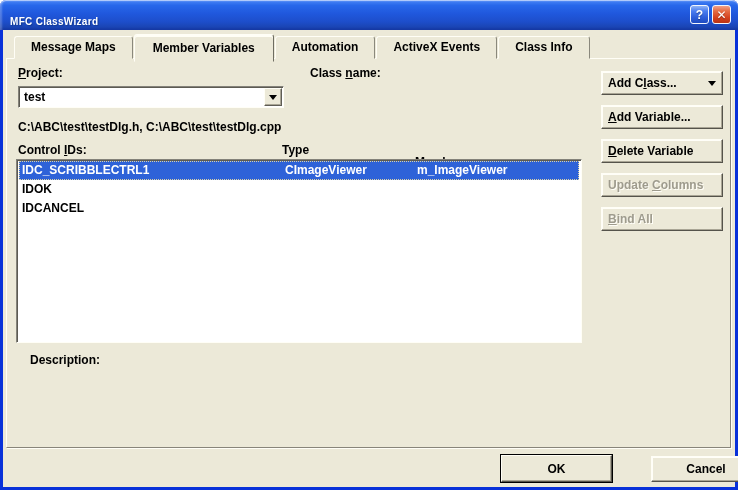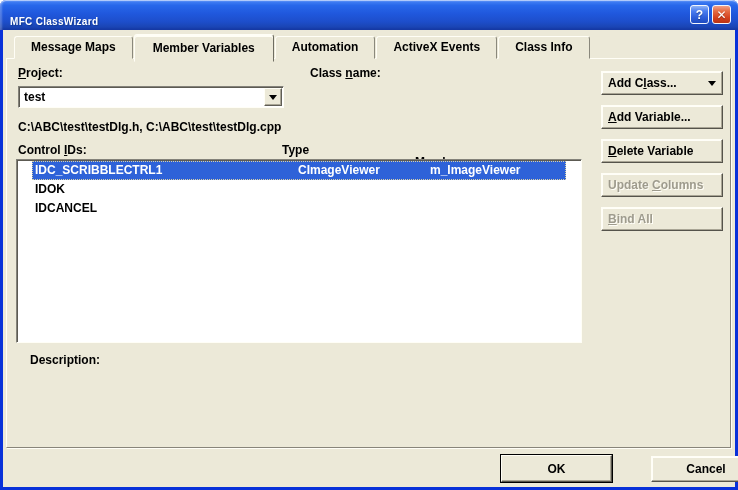--- a/index.html
+++ b/index.html
@@ -51,21 +51,21 @@
     box-shadow:inset 1px 1px 0 #5c5a52;}
   .combo .combo-text{position:absolute;left:5px;top:3px;font-size:12px;font-weight:bold;color:#000;}
   .combo .combo-btn{position:absolute;right:1px;top:1px;bottom:1px;width:18px;background:#ece9d8;
     border:1px solid;border-color:#fffef6 #5f5d55 #5f5d55 #fffef6;
     box-shadow:inset -1px -1px 0 #a9a595;display:flex;align-items:center;justify-content:center;}
   .arrow-down{width:0;height:0;border-left:4px solid transparent;border-right:4px solid transparent;border-top:5px solid #000;}
 
   
   .listbox{position:absolute;left:13px;top:129px;width:566px;height:184px;background:#fff;z-index:2;
     border:1px solid;border-color:#84827a #fffef6 #fffef6 #84827a;
-    box-shadow:inset 1px 1px 0 #5c5a52;padding:1px 15px;overflow:hidden;}
+    box-shadow:inset 1px 1px 0 #5c5a52;padding:1px 2px;overflow:hidden;}
   .list-row{position:relative;height:19px;font-size:12px;font-weight:bold;color:#000;}
   .list-row span{position:absolute;top:2px;white-space:pre;}
   .list-row .c-id{left:3px;}
   .list-row .c-type{left:266px;}
   .list-row .c-member{left:398px;}
   .list-row.selected{background:#2e62d8;color:#fff;outline:1px dotted #d9d1a6;outline-offset:-1px;}
 
   
   .btn{background:#ece9d8;border:1px solid;border-color:#fffef6 #55534b #55534b #fffef6;
     box-shadow:inset -1px -1px 0 #a9a595, inset 1px 1px 0 #fffef8;

